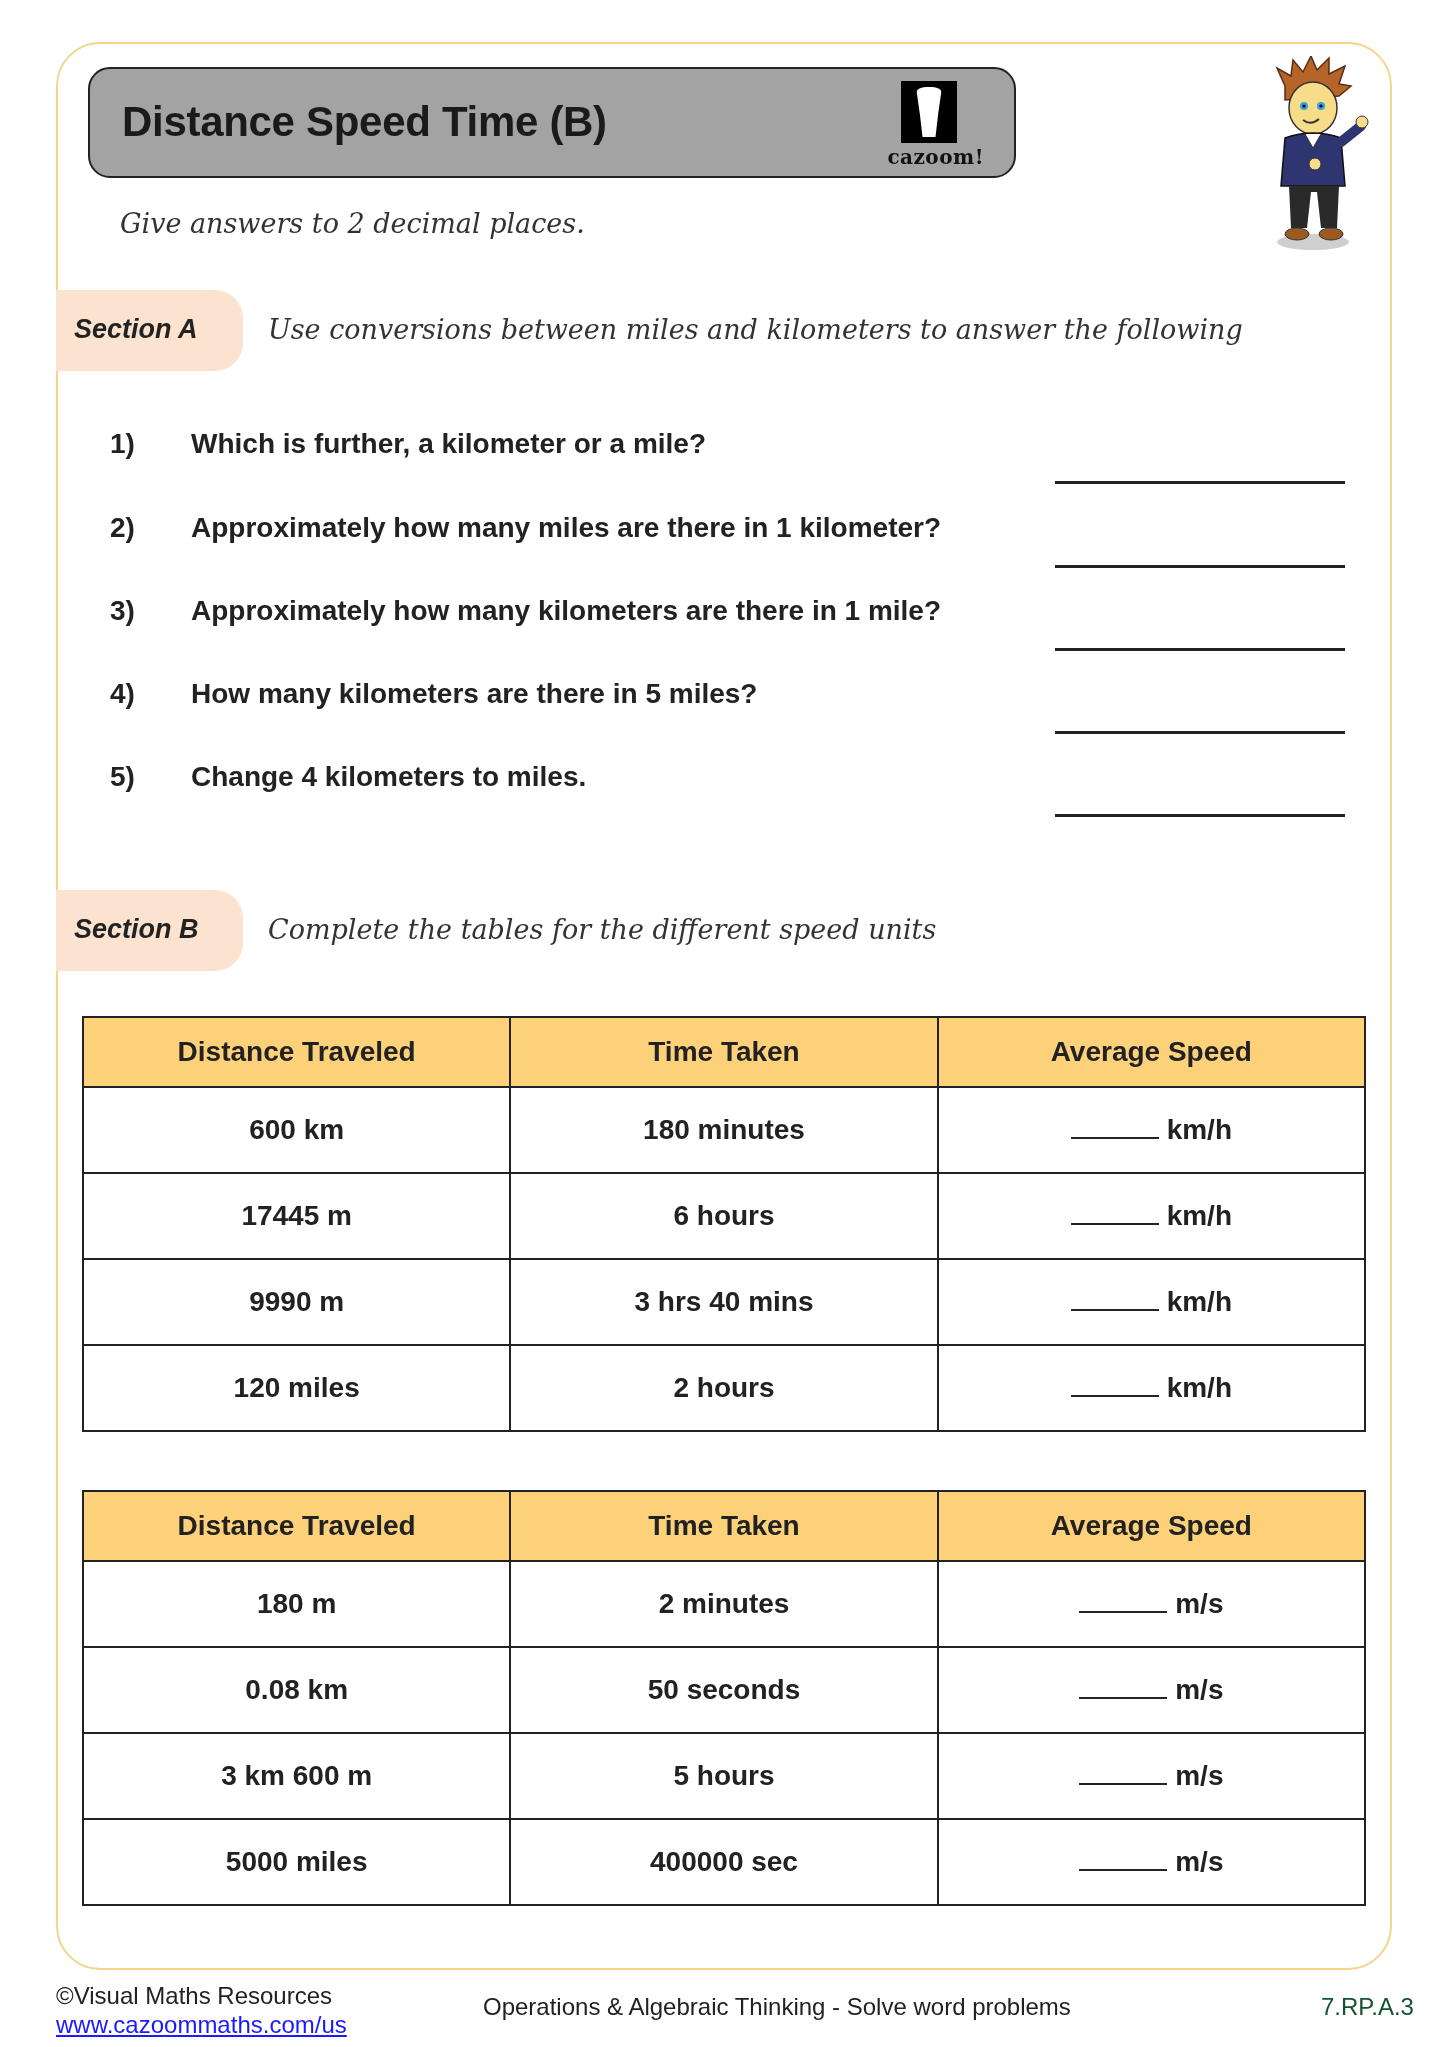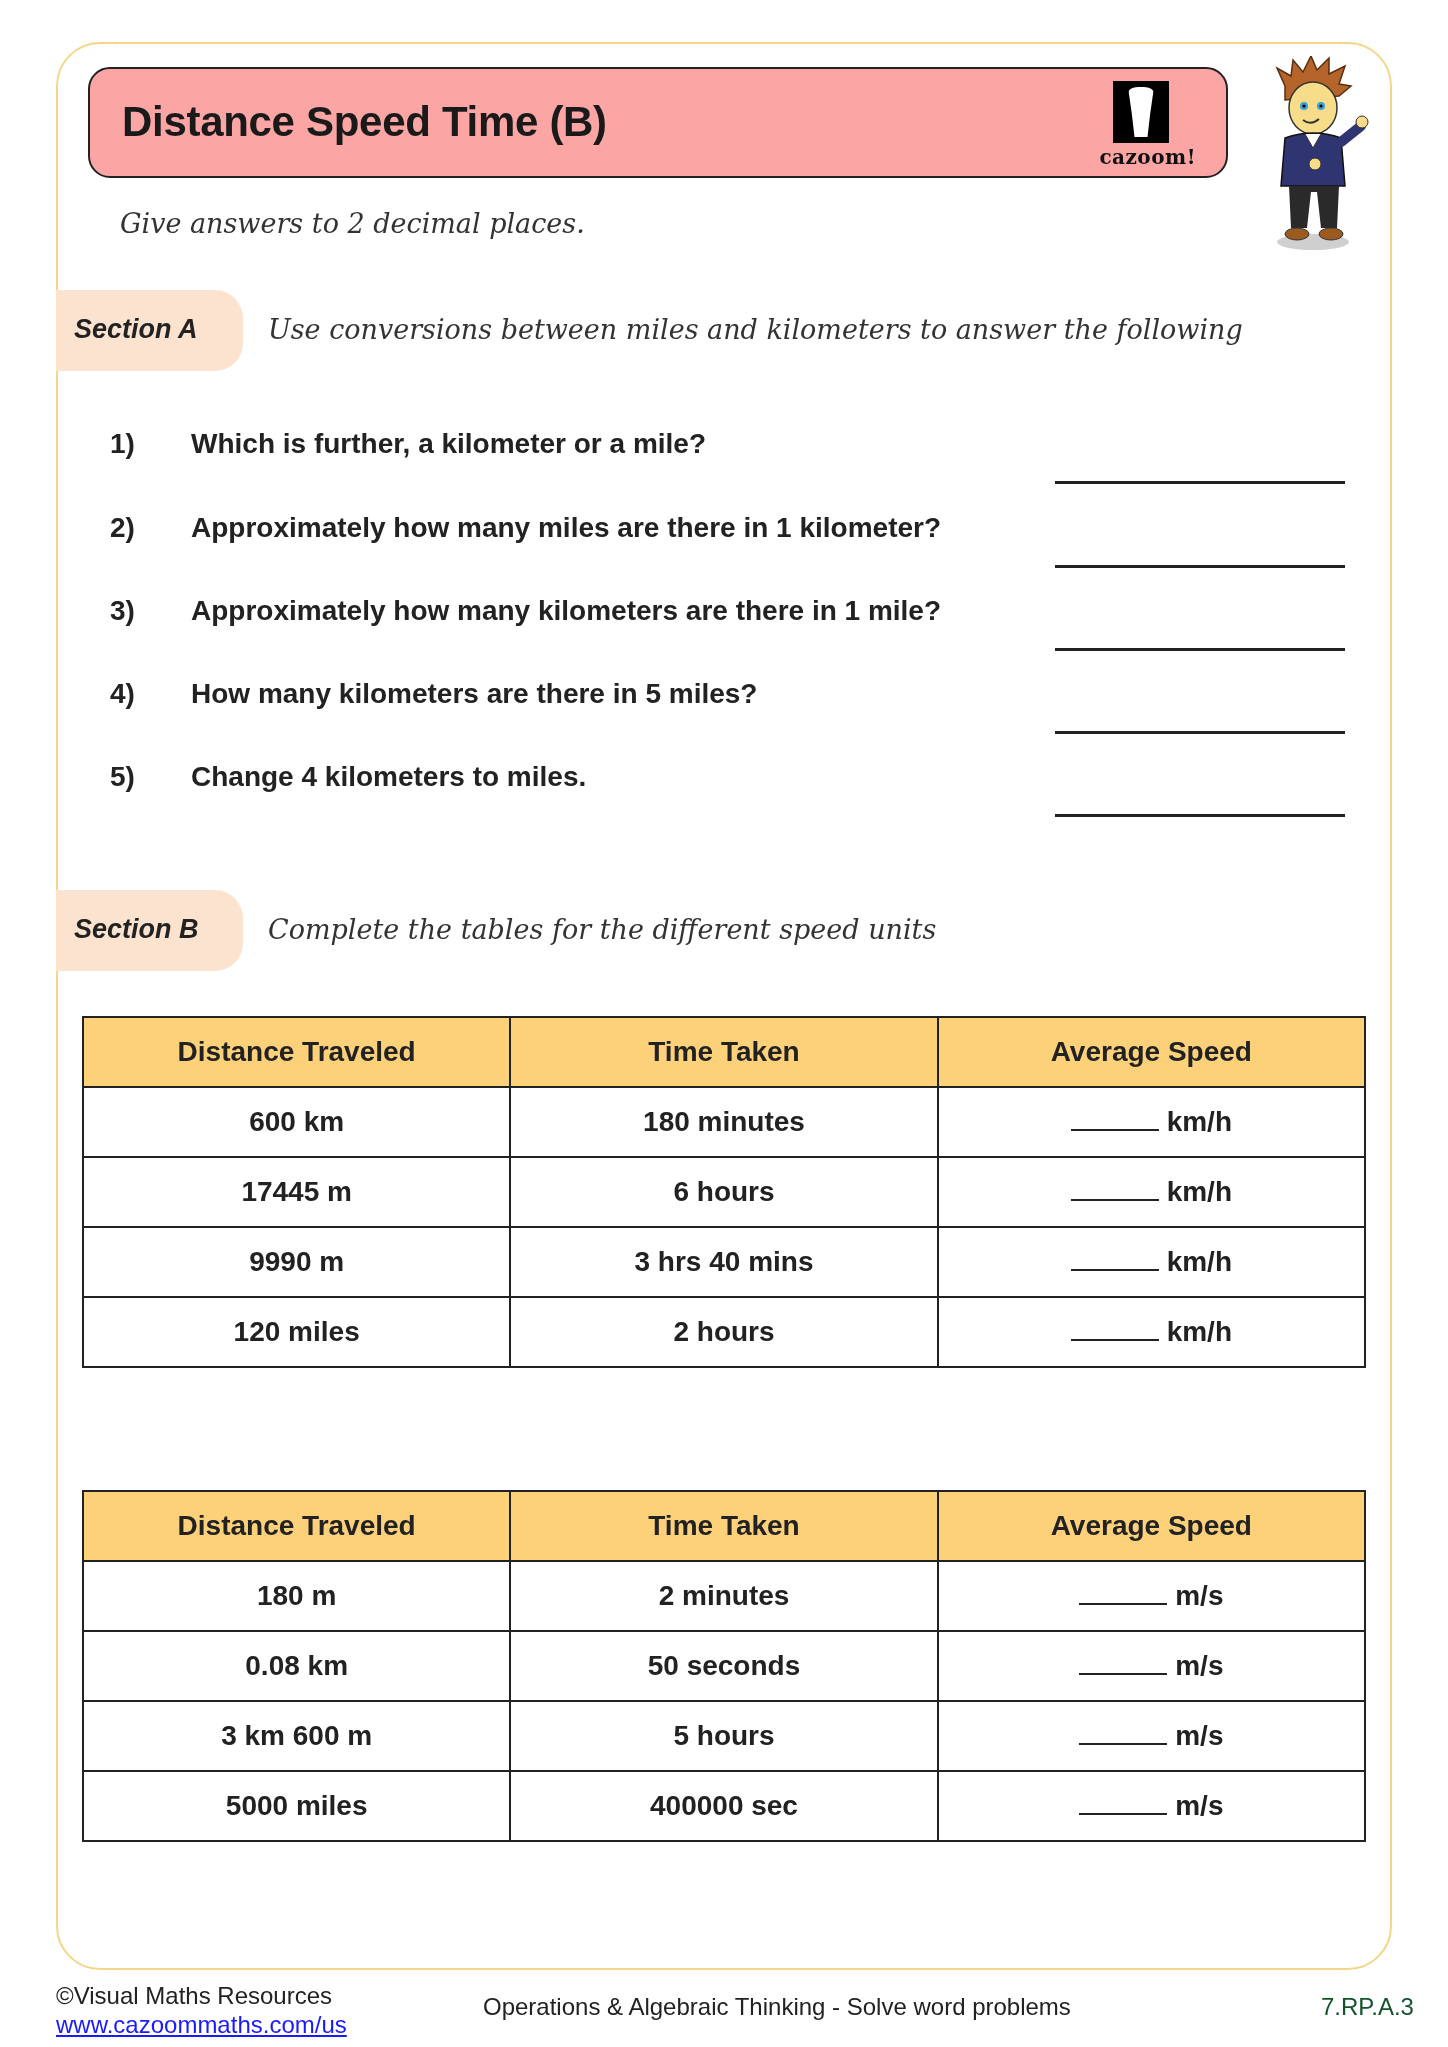--- a/index.html
+++ b/index.html
@@ -5,22 +5,22 @@
   * { box-sizing: border-box; margin: 0; padding: 0; }
   html, body { width: 1448px; height: 2047px; background: #ffffff; overflow: hidden; }
   body { position: relative; font-family: "Liberation Sans", sans-serif; color: #222; }
 
   .frame {
     position: absolute; left: 56px; top: 42px; width: 1336px; height: 1928px;
     border: 2.5px solid #F5D58A; border-radius: 44px;
   }
 
   .title-box {
-    position: absolute; left: 88px; top: 67px; width: 1140px; height: 111px;
-    border: 2px solid #222; border-radius: 22px; background: #fca5a5;
+    position: absolute; left: 88px; top: 67px; width: 928px; height: 111px;
+    border: 2px solid #222; border-radius: 22px; background: #a3a3a3;
   }
   .title {
     position: absolute; left: 32px; top: 29px;
     font-family: "Liberation Sans", sans-serif; font-weight: bold; font-size: 42px;
     color: #1a1a1a; letter-spacing: -0.3px;
   }
   .logo {
     position: absolute; right: 30px; top: 10px; width: 110px; height: 90px;
   }
   .logo .mark {
@@ -71,21 +71,21 @@
 
   table.speed {
     position: absolute; left: 82px; width: 1284px; border-collapse: collapse;
     table-layout: fixed;
   }
   table.speed th, table.speed td {
     border: 2.5px solid #222; text-align: center; font-weight: bold;
     font-size: 28px; color: #222;
   }
   table.speed th { background: #FDD07A; height: 70px; }
-  table.speed td { background: #fff; height: 70px; }
+  table.speed td { background: #fff; height: 86px; }
   .blank {
     display: inline-block; width: 88px; border-bottom: 2.5px solid #222;
     margin-right: 8px; vertical-align: baseline; height: 1px;
   }
 
   .footer-left {
     position: absolute; left: 56px; top: 1981px; font-size: 24px; color: #222; line-height: 29px;
   }
   .footer-left a { color: #1a1aff; text-decoration: underline; }
   .footer-center {

